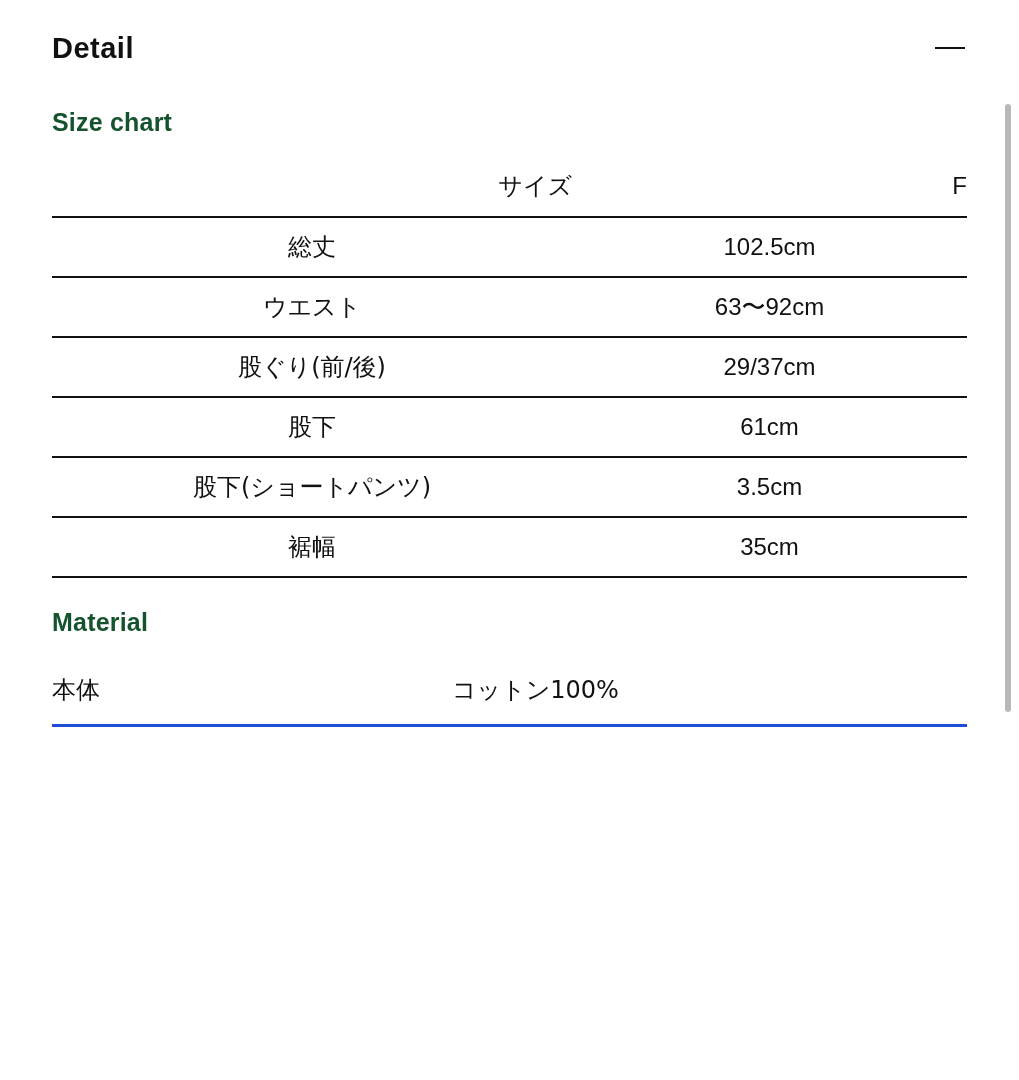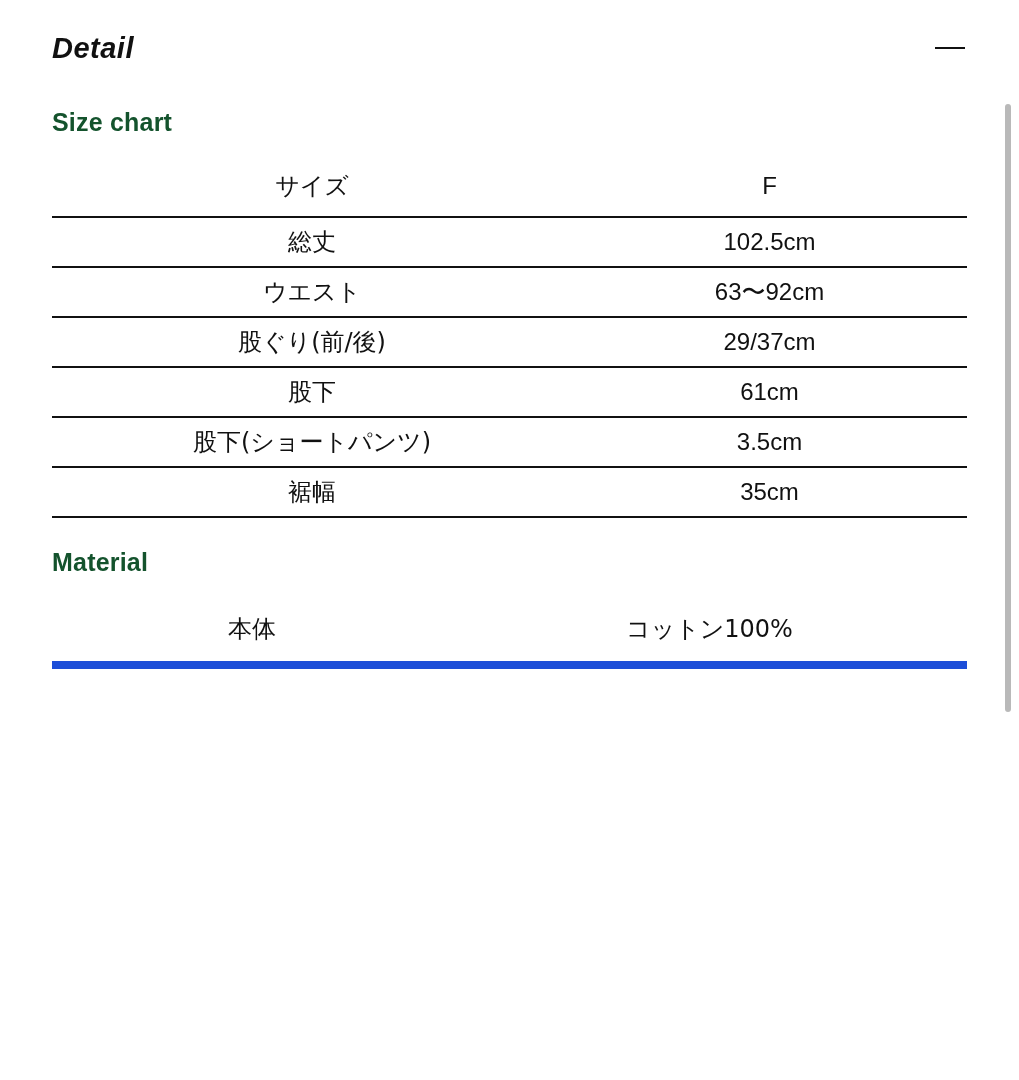--- a/index.html
+++ b/index.html
@@ -23,21 +23,20 @@
     padding: 0 52px;
   }
 
   
   .detail-header {
     display: flex;
     align-items: center;
     justify-content: space-between;
     height: 78px;
     padding-top: 18px;
-    font-style: italic;
   }
   .detail-title {
     font-size: 29px;
     font-weight: 700;
     letter-spacing: 0.5px;
     color: #111111;
     line-height: 1;
   }
   .collapse-toggle {
     width: 34px;
@@ -66,30 +65,31 @@
 
   
   table.spec-table {
     width: 915px;
     border-collapse: collapse;
     margin-top: 20px;
     table-layout: fixed;
   }
   table.spec-table td {
     padding: 0;
-    height: 50px;
+    height: 60px;
     vertical-align: middle;
     text-align: center;
     font-size: 24px;
     color: #111111;
     font-weight: 400;
   }
   table.spec-table tr.head-row td {
     height: 62px;
     border-bottom: 2px solid #111111;
+    text-align: right;
   }
   table.spec-table tr.data-row td {
     border-bottom: 2px solid #111111;
   }
   table.spec-table td.col-label {
     width: 520px;
   }
   table.spec-table td.col-value {
     width: 395px;
   }
@@ -101,24 +101,23 @@
   table.material-table {
     width: 915px;
     border-collapse: collapse;
     margin-top: 22px;
     table-layout: fixed;
   }
   table.material-table td {
     padding: 0;
     height: 68px;
     vertical-align: middle;
-    text-align: center;
     font-size: 24px;
     color: #111111;
-    border-bottom: 8px solid #1d4ed8;
+    border-bottom: 3px solid #1d4ed8;
   }
   table.material-table td.col-label { width: 400px; }
   table.material-table td.col-value { width: 515px; }
 
   
   .scrollbar-track {
     position: absolute;
     top: 104px;
     right: 8px;
     width: 6px;

